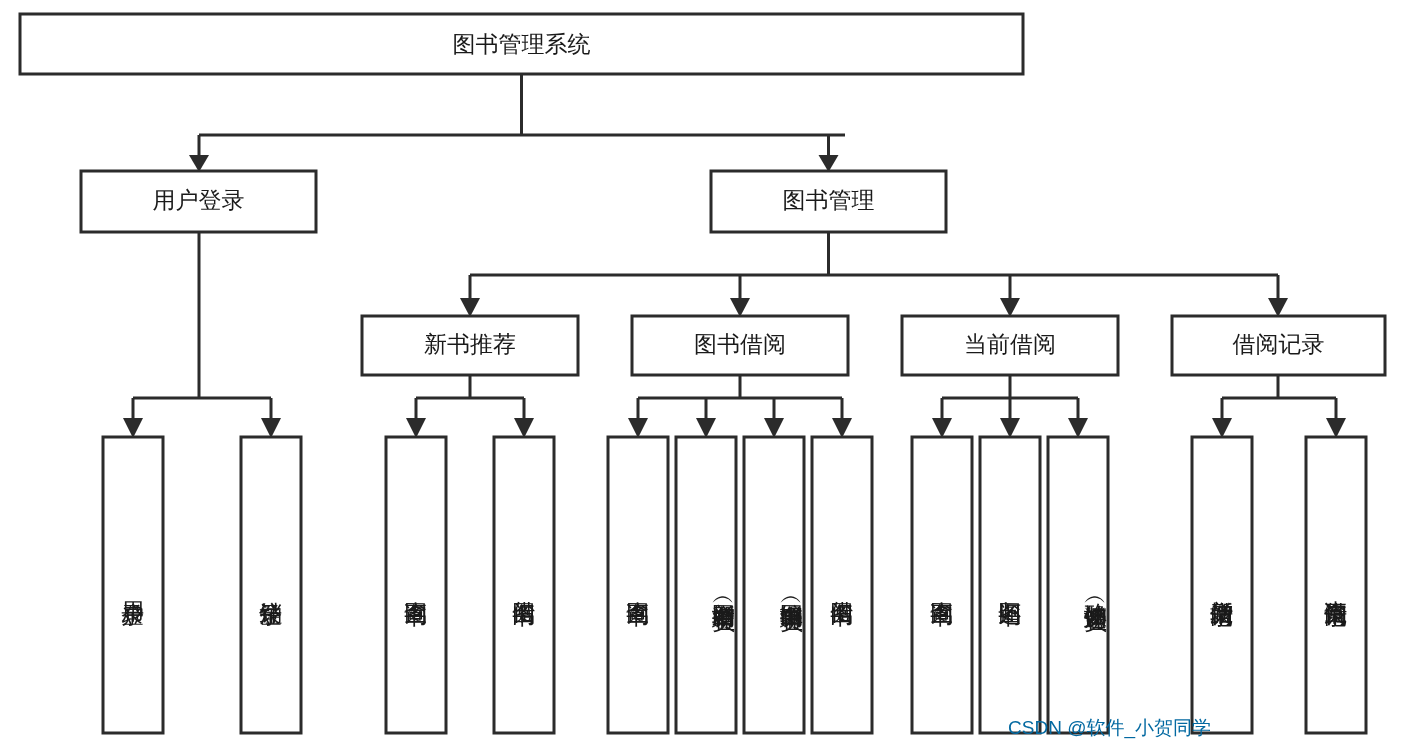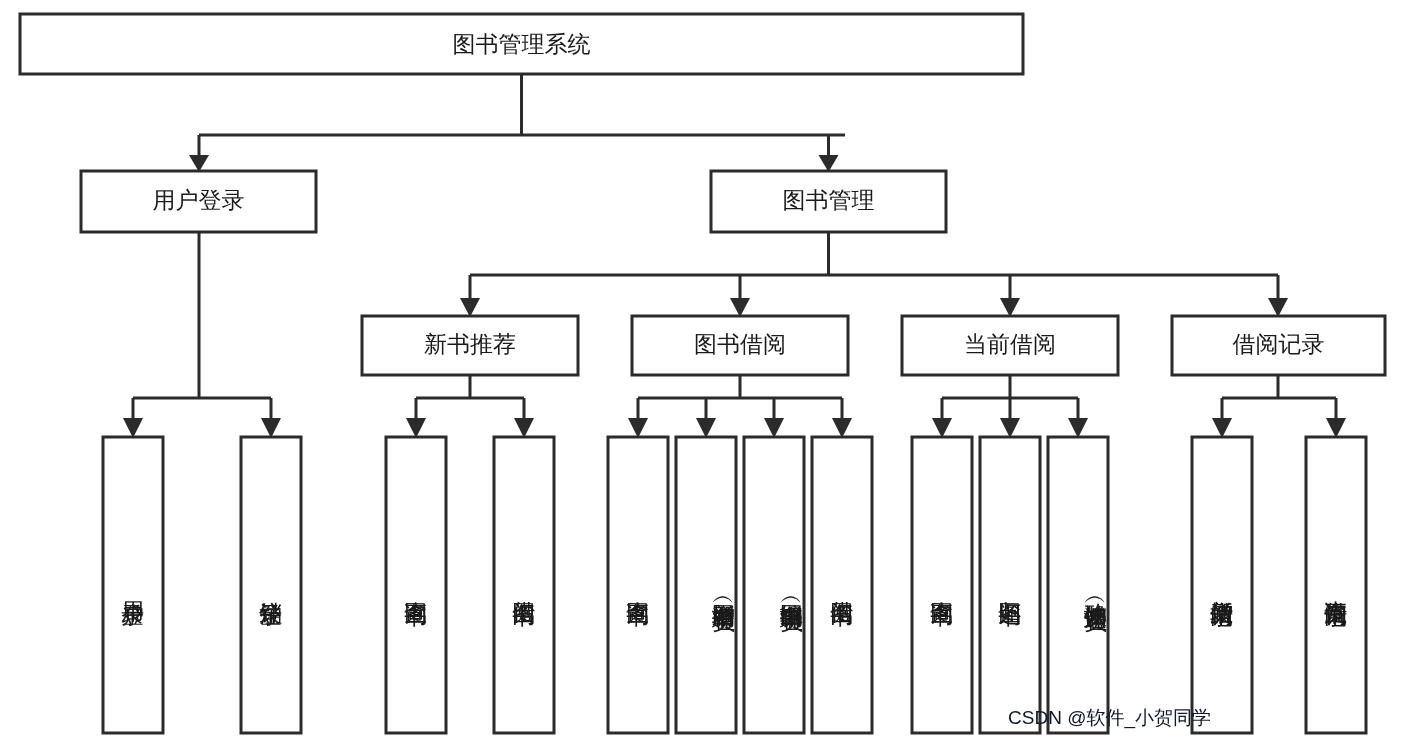--- a/index.html
+++ b/index.html
@@ -61,24 +61,24 @@
     white-space: nowrap;
     display: flex;
     align-items: center;
     justify-content: center;
     text-align: center;
     pointer-events: none;
   }
   .watermark {
     position: absolute;
     right: 12px;
-    bottom: 16px;
+    bottom: 6px;
     font-family: "Liberation Sans", "DejaVu Sans", sans-serif;
     font-size: 19px;
-    color: #0f172a;
+    color: #0369a1;
     white-space: nowrap;
   }
 </style>
 </head>
 <body>
 
 <div id="diagram-root">
 
   <svg id="flow" viewBox="0 0 1405 747">
 

